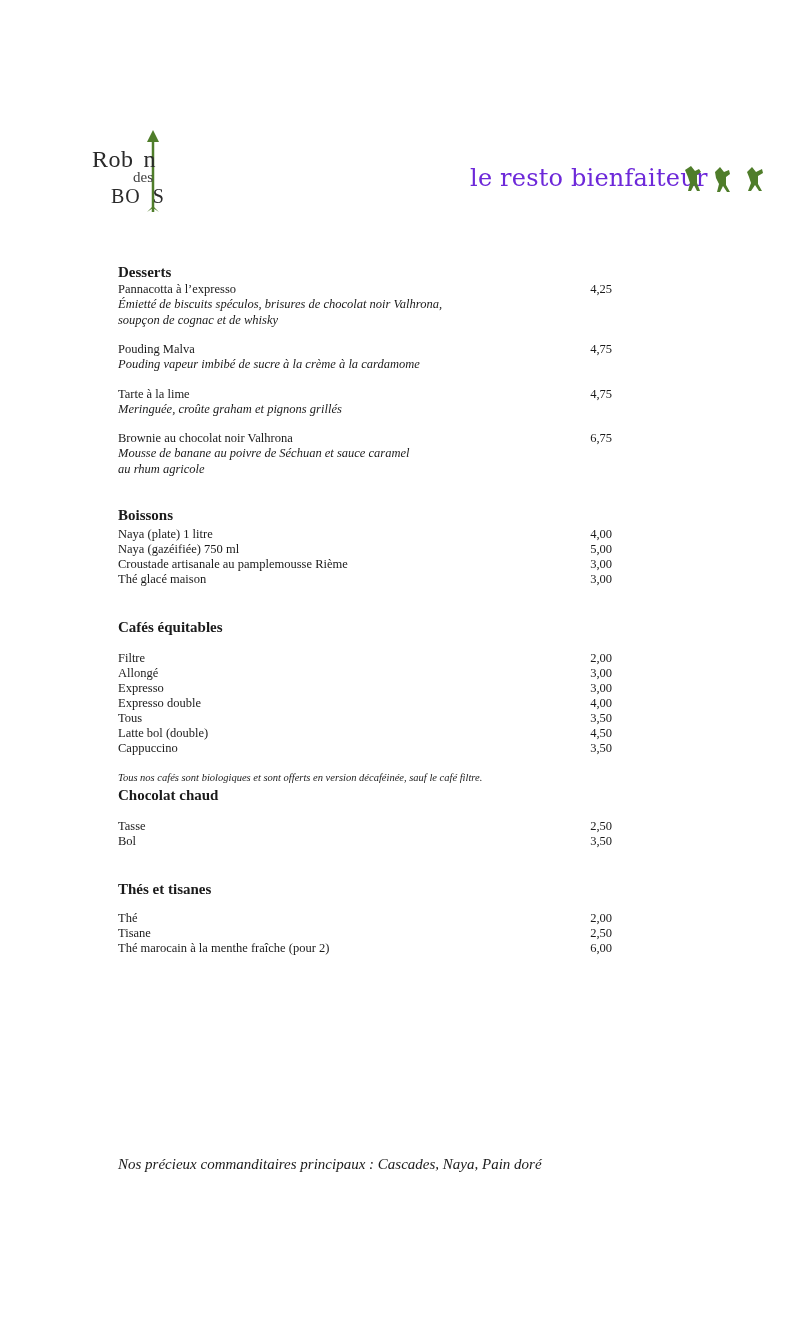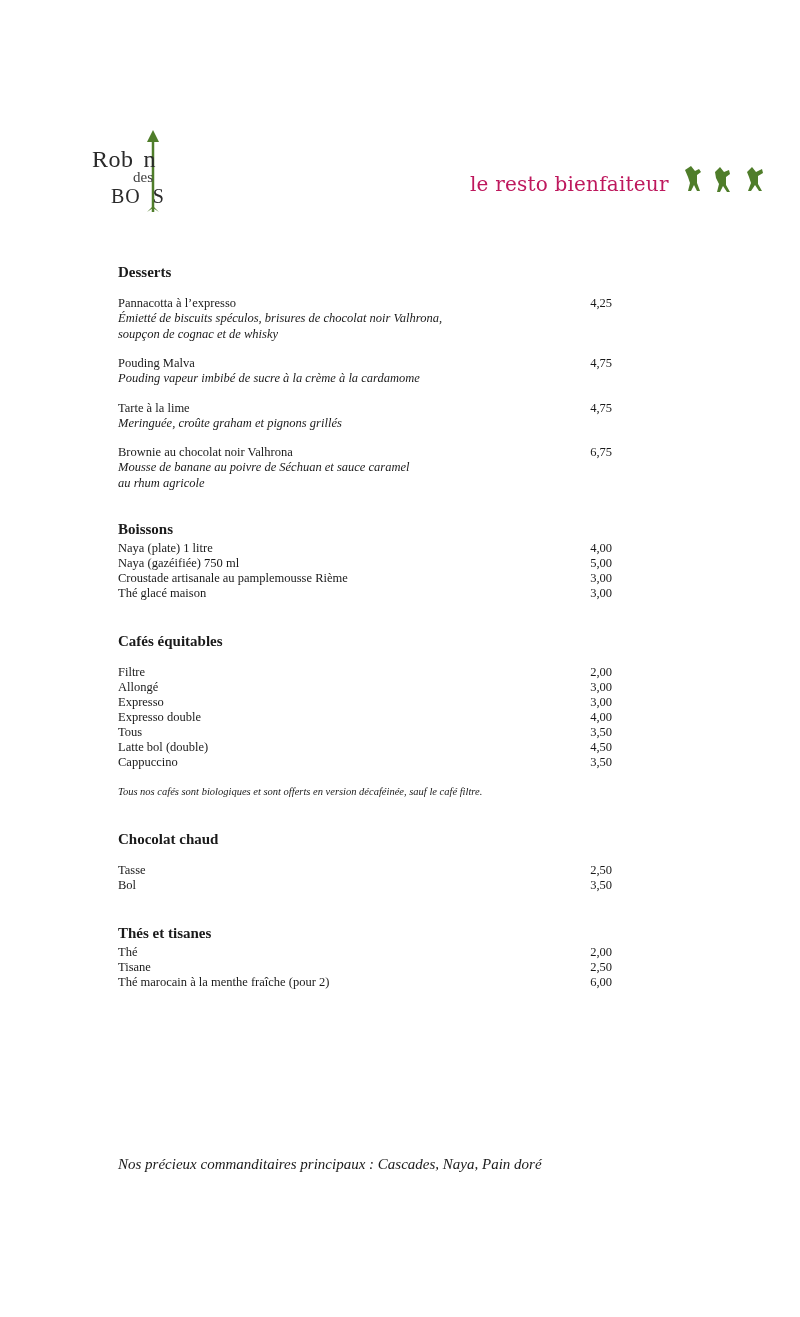--- a/index.html
+++ b/index.html
@@ -7,21 +7,21 @@
          font-family: "Liberation Serif", "DejaVu Serif", serif; color: #1a1a1a; }
 
   
   .logo { position: absolute; left: 92px; top: 128px; width: 90px; height: 86px; }
   .logo .w1 { position: absolute; left: 0; top: 18px; font-size: 24px; letter-spacing: 0.5px; color: #2a2a2a; }
   .logo .w2 { position: absolute; left: 21px; top: 41px; font-size: 15px; color: #404040; margin-left: 20px; }
   .logo .w3 { position: absolute; left: 19px; top: 57px; font-size: 20px; letter-spacing: 1px; color: #2a2a2a; }
   .logo svg { position: absolute; left: 0; top: 0; }
 
   
-  .tagline { position: absolute; left: 470px; top: 172px; font-size: 20px; color: #be185d;
+  .tagline { position: absolute; left: 470px; top: 164px; font-size: 24px; color: #6d28d9;
              font-family: "DejaVu Serif", "Liberation Serif", serif; letter-spacing: 0.2px; }
   .gnomes { position: absolute; left: 681px; top: 164px; width: 90px; height: 32px; }
 
   
   .content { position: absolute; left: 118px; top: 262px; width: 494px; font-size: 12.5px; }
   .section-title { font-weight: bold; font-size: 15px; margin: 0; height: 20px; line-height: 20px; }
   .row { display: flex; justify-content: space-between; line-height: 15px; height: 15px; }
   .row .price { }
   .desc { font-style: italic; line-height: 15.5px; }
   .item { margin-bottom: 14px; }
@@ -48,21 +48,21 @@
   <g fill="#4f7d2a">
     <path d="M4,6 l6,-4 l4,5 l4,-2 l2,3 l-4,3 l0,8 l3,8 l-3,0 l-3,-6 l-3,6 l-3,0 l2,-8 l-2,-6 z"></path>
     <path d="M34,8 l5,-5 l4,5 l5,-2 l1,4 l-4,3 l0,8 l4,7 l-3,0 l-4,-6 l-3,6 l-3,0 l2,-8 l-3,-6 z"></path>
     <path d="M66,8 l5,-5 l4,5 l6,-3 l1,4 l-5,3 l0,8 l4,7 l-3,0 l-4,-6 l-4,6 l-3,0 l3,-8 l-2,-6 z"></path>
   </g>
 </svg>
 
 <div class="content">
 
   <div style="margin-bottom:28px">
-    <div class="section-title" style="margin-bottom:14px">Desserts</div>
+    <div class="section-title" style="">Desserts</div>
     <div class="item">
       <div class="row">
           <span>Pannacotta à l’expresso</span>
           <span class="price">4,25</span>
         </div>
       <div class="desc">Émietté de biscuits spéculos, brisures de chocolat noir Valhrona,</div>
       <div class="desc">soupçon de cognac et de whisky</div>
     </div>
     <div class="item">
       <div class="row">
@@ -101,21 +101,21 @@
     <div class="row">
         <span>Croustade artisanale au pamplemousse Rième</span>
         <span class="price">3,00</span>
       </div>
     <div class="row">
         <span>Thé glacé maison</span>
         <span class="price">3,00</span>
       </div>
   </div>
 
-  <div style="margin-bottom:30px">
+  <div style="">
     <div class="section-title" style="margin-bottom:14px">Cafés équitables</div>
     <div class="row">
         <span>Filtre</span>
         <span class="price">2,00</span>
       </div>
     <div class="row">
         <span>Allongé</span>
         <span class="price">3,00</span>
       </div>
     <div class="row">
@@ -147,21 +147,21 @@
         <span>Tasse</span>
         <span class="price">2,50</span>
       </div>
     <div class="row">
         <span>Bol</span>
         <span class="price">3,50</span>
       </div>
   </div>
 
   <div>
-    <div class="section-title" style="margin-bottom:2px">Thés et tisanes</div>
+    <div class="section-title" style="margin-bottom:12px">Thés et tisanes</div>
     <div class="row">
         <span>Thé</span>
         <span class="price">2,00</span>
       </div>
     <div class="row">
         <span>Tisane</span>
         <span class="price">2,50</span>
       </div>
     <div class="row">
         <span>Thé marocain à la menthe fraîche (pour 2)</span>

